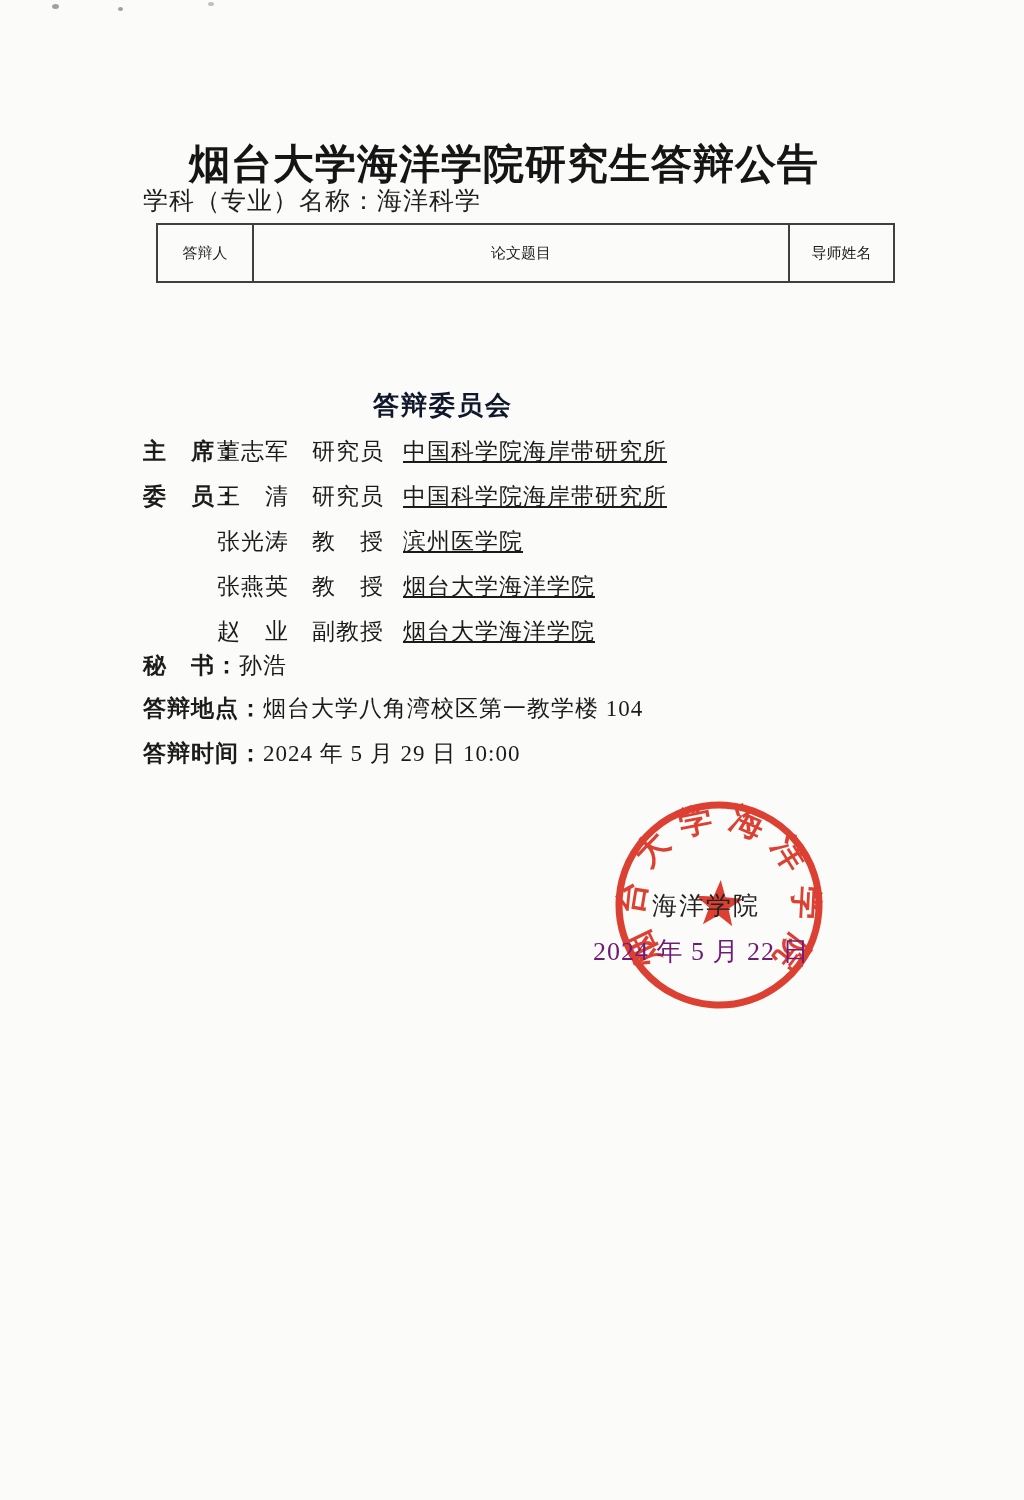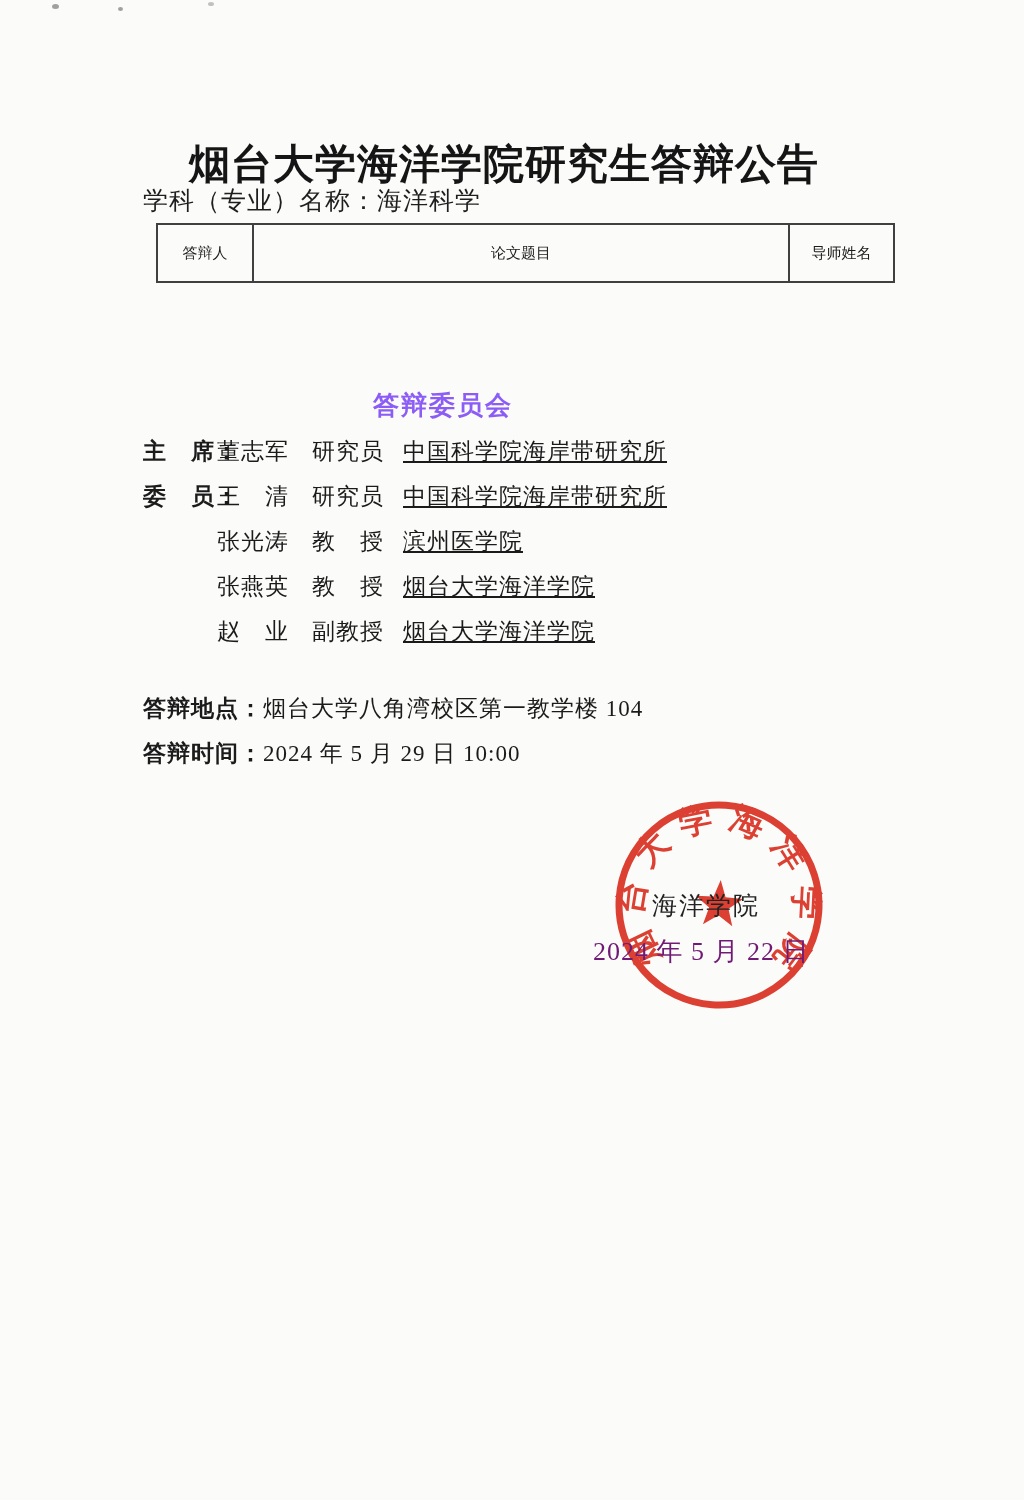--- a/index.html
+++ b/index.html
@@ -48,21 +48,21 @@
   col.c-thesis{width:536px;}
   col.c-advisor{width:105px;}
   tr.head-row td{height:40px;}
   tr.body-row td{height:82px;}
   td.thesis-cell{padding:4px 26px;font-size:22px;line-height:1.55;}
 
   .committee-heading{
     position:absolute;left:143px;top:388px;width:600px;
     text-align:center;
     font-family:"Liberation Sans","DejaVu Sans",sans-serif;
-    font-size:26px;font-weight:700;color:#8b5cf6;
+    font-size:26px;font-weight:700;color:#0f172a;
     letter-spacing:2px;
   }
   .c-row{
     position:absolute;left:143px;width:720px;height:30px;
     font-size:23px;white-space:nowrap;color:#1b1b1b;
   }
   .c-label{
     display:inline-block;width:74px;
     font-family:"Liberation Sans","DejaVu Sans",sans-serif;
     font-weight:700;letter-spacing:1px;
@@ -137,20 +137,23 @@
   <div class="c-row" style="top:526px">
     <span class="c-label"></span><span class="c-name">张光涛</span><span class="c-title">教　授</span><span class="c-aff">滨州医学院</span>
   </div>
   <div class="c-row" style="top:616px">
     <span class="c-label"></span><span class="c-name">赵　业</span><span class="c-title">副教授</span><span class="c-aff">烟台大学海洋学院</span>
   </div>
   <div class="c-row" style="top:571px">
     <span class="c-label"></span><span class="c-name">张燕英</span><span class="c-title">教　授</span><span class="c-aff">烟台大学海洋学院</span>
   </div>
 
+  <div class="detail-row" style="top:650px">
+    <span class="detail-label">秘　书：</span><span class="detail-value">孙浩</span>
+  </div>
   <div class="detail-row" style="top:693px">
     <span class="detail-label">答辩地点：</span><span class="detail-value">烟台大学八角湾校区第一教学楼 104</span>
   </div>
   <div class="detail-row" style="top:738px">
     <span class="detail-label">答辩时间：</span><span class="detail-value">2024 年 5 月 29 日 10:00</span>
   </div>
 
   <div class="sign-dept">海洋学院</div>
   <div class="sign-date">2024 年 5 月 22 日</div>
 

